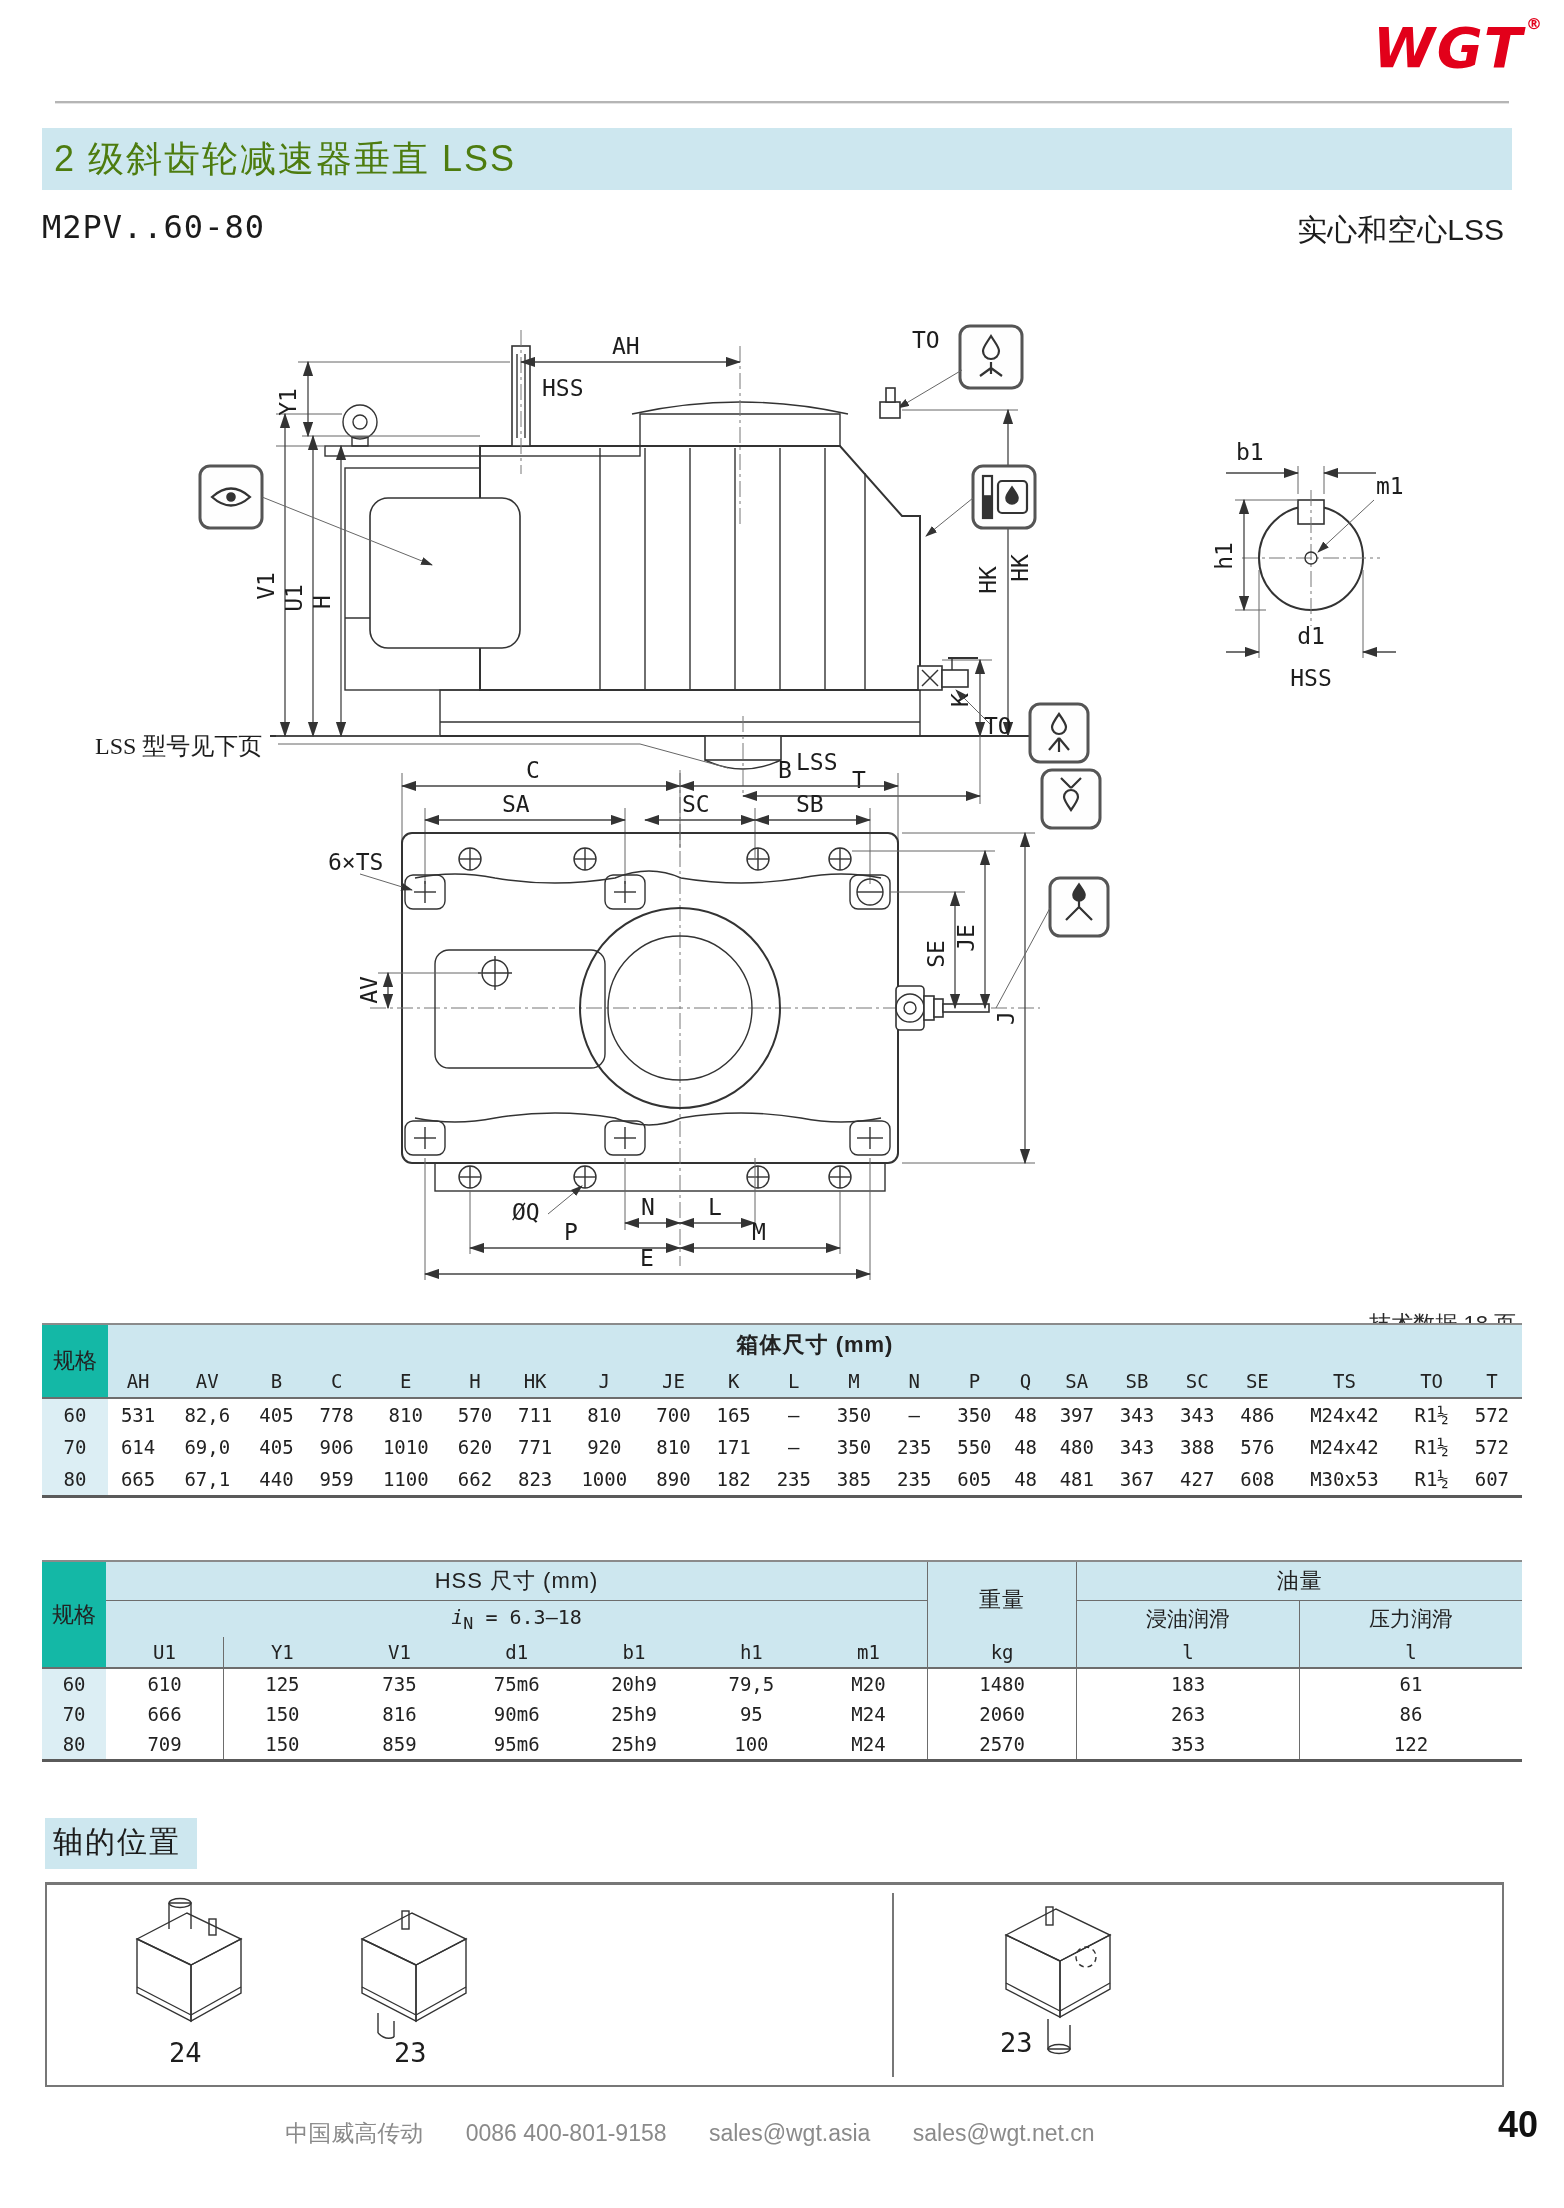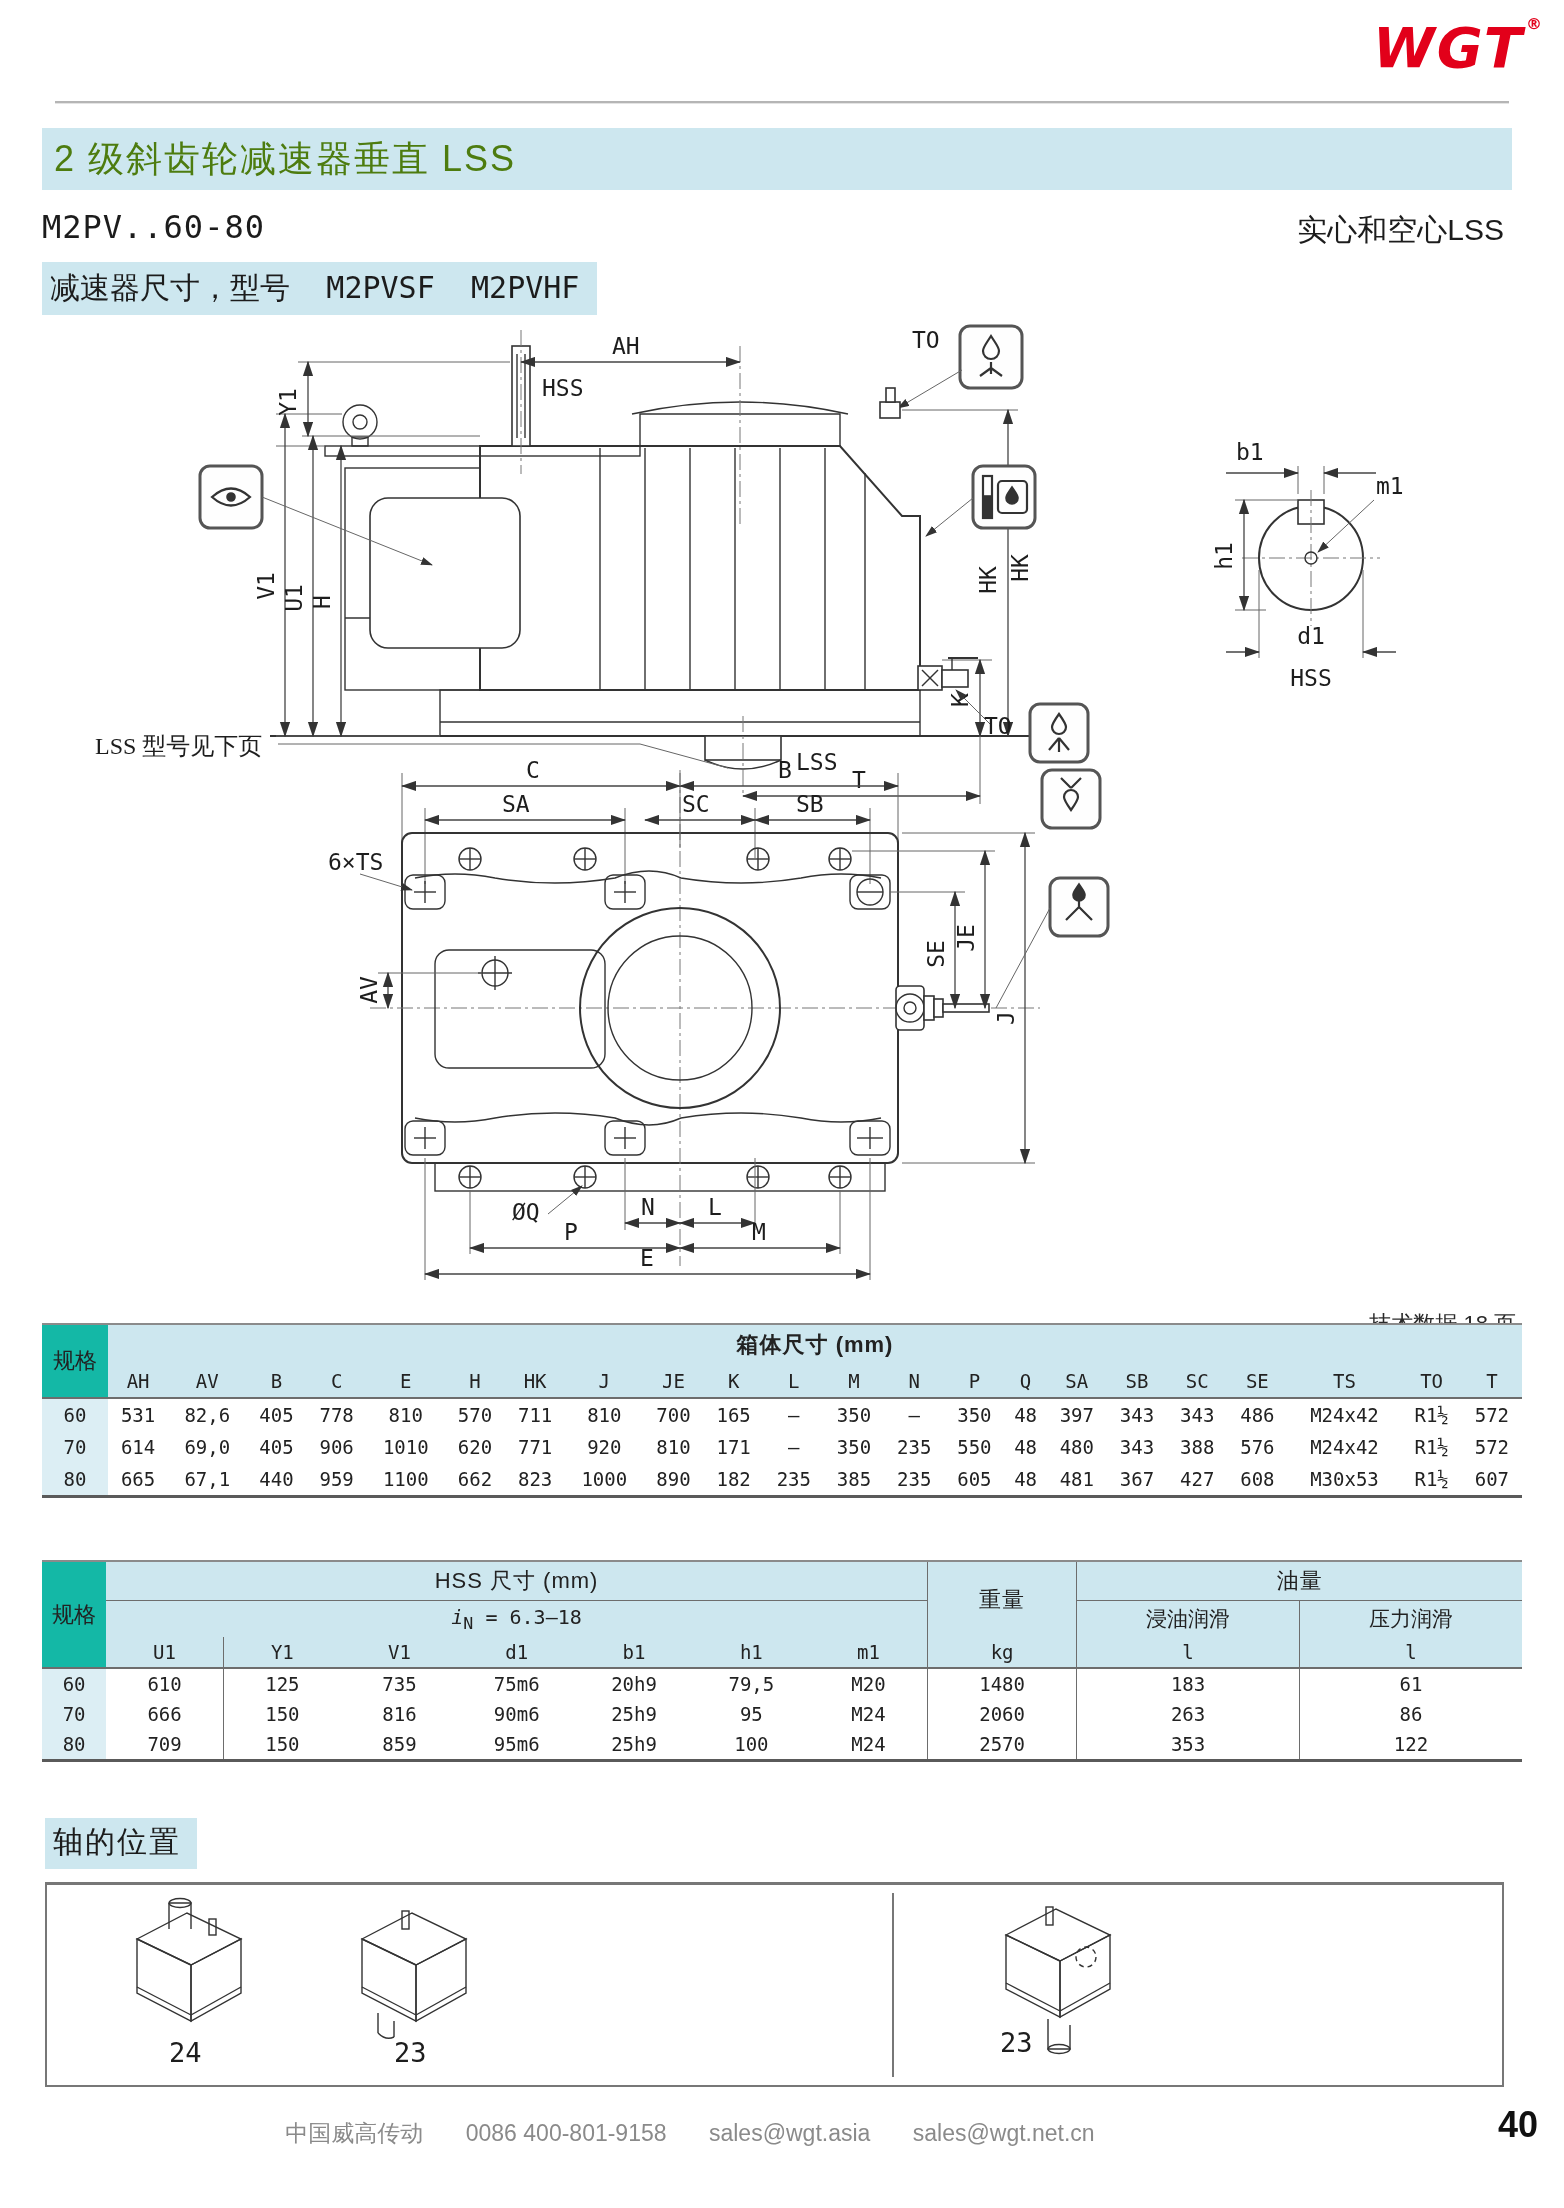--- a/index.html
+++ b/index.html
@@ -87,25 +87,20 @@
 <body>
 
 <div id="page">
 
   <div id="logo"><span>WGT</span><sup>®</sup></div>
   <div id="top-rule"></div>
 
   <div id="banner">2 级斜齿轮减速器垂直 LSS</div>
   <div id="model-range" class="mono">M2PV..60-80</div>
   <div id="variant-note">实心和空心LSS</div>
-  <div id="subtitle">
-    <span>减速器尺寸，型号</span>
-    <span class="model">M2PVSF</span>
-    <span class="model">M2PVHF</span>
-  </div>
 
   <svg id="drawing" viewBox="0 0 1484 990" width="1484" height="990">
     <defs>
       <marker id="aE" markerWidth="12" markerHeight="10" refX="11" refY="4" orient="auto">
           <path d="M0,0 L12,4 L0,8 Z" fill="#333"></path>
         </marker>
       <marker id="aS" markerWidth="12" markerHeight="10" refX="1" refY="4" orient="auto">
           <path d="M12,0 L0,4 L12,8 Z" fill="#333"></path>
         </marker>
     </defs>

